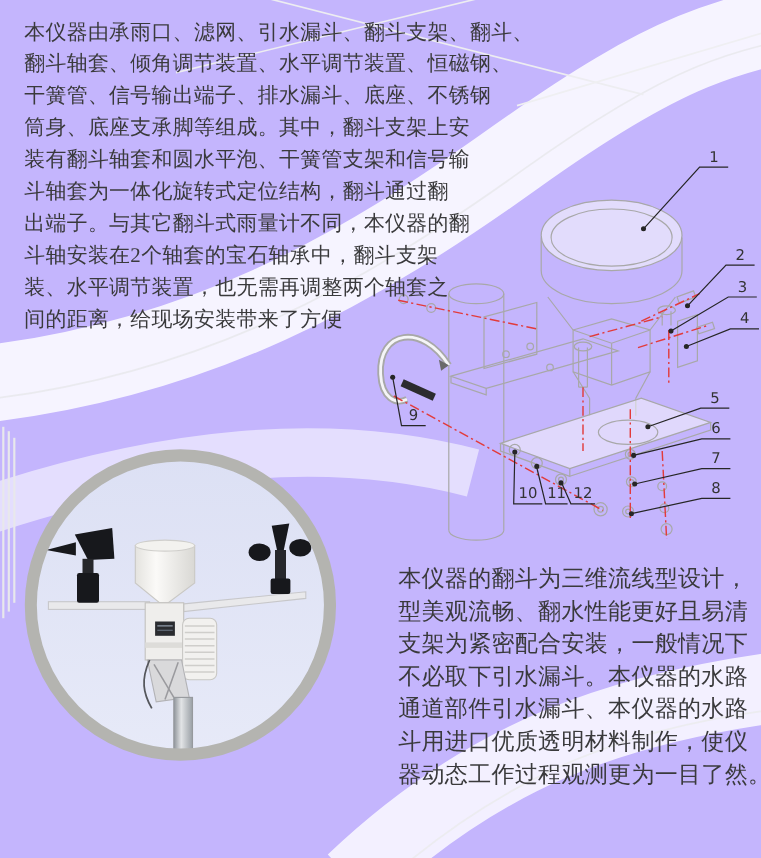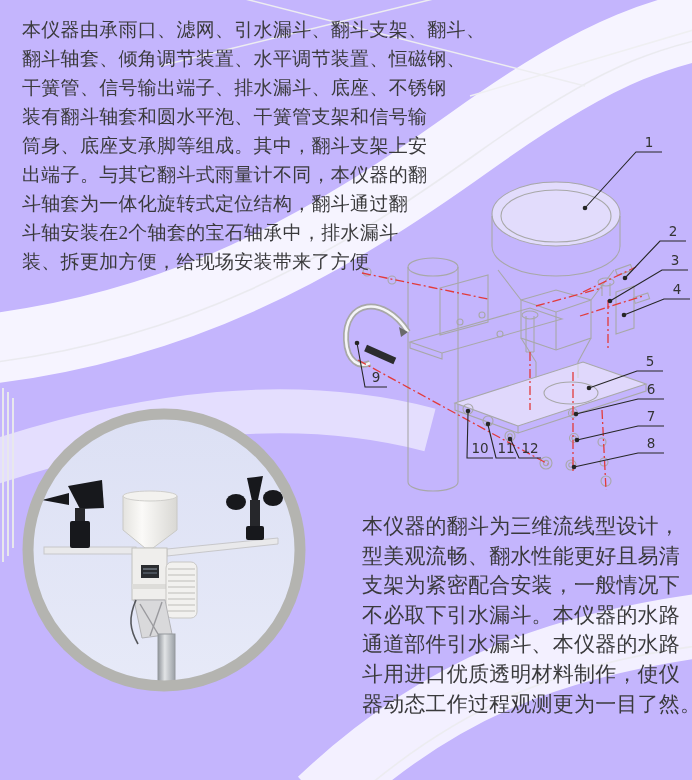--- a/index.html
+++ b/index.html
@@ -38,26 +38,27 @@
       <line x1="3" y1="388" x2="3" y2="562"></line>
       <line x1="8" y1="392" x2="8" y2="556"></line>
       <line x1="13" y1="398" x2="13" y2="548"></line>
     </g>
   </svg>
 
   <div class="para p1">
     <div class="line">本仪器由承雨口、滤网、引水漏斗、翻斗支架、翻斗、</div>
     <div class="line">翻斗轴套、倾角调节装置、水平调节装置、恒磁钢、</div>
     <div class="line">干簧管、信号输出端子、排水漏斗、底座、不锈钢</div>
+    <div class="line">筒身、底座支承脚等组成。其中，翻斗支架上安</div>
     <div class="line">装有翻斗轴套和圆水平泡、干簧管支架和信号输</div>
-    <div class="line">筒身、底座支承脚等组成。其中，翻斗支架上安</div>
+    <div class="line">斗轴套为一体化旋转式定位结构，翻斗通过翻</div>
     <div class="line">出端子。与其它翻斗式雨量计不同，本仪器的翻</div>
-    <div class="line">斗轴套为一体化旋转式定位结构，翻斗通过翻</div>
-    <div class="line">斗轴安装在2个轴套的宝石轴承中，排水漏斗</div>
-    <div class="line">装、拆更加方便，给现场安装带来了方便</div>
+    <div class="line">斗轴安装在2个轴套的宝石轴承中，翻斗支架</div>
+    <div class="line">装、水平调节装置，也无需再调整两个轴套之</div>
+    <div class="line">间的距离，给现场安装带来了方便</div>
   </div>
 
   <div class="diagram-wrap">
     <svg width="352" height="410" viewBox="0 0 352 410">
 
       <g stroke="#a8a8a8" stroke-width="1.1" fill="none">
 
         <g>
           <ellipse cx="93" cy="157" rx="25" ry="9"></ellipse>
           <line x1="68" y1="157" x2="68" y2="372"></line>

